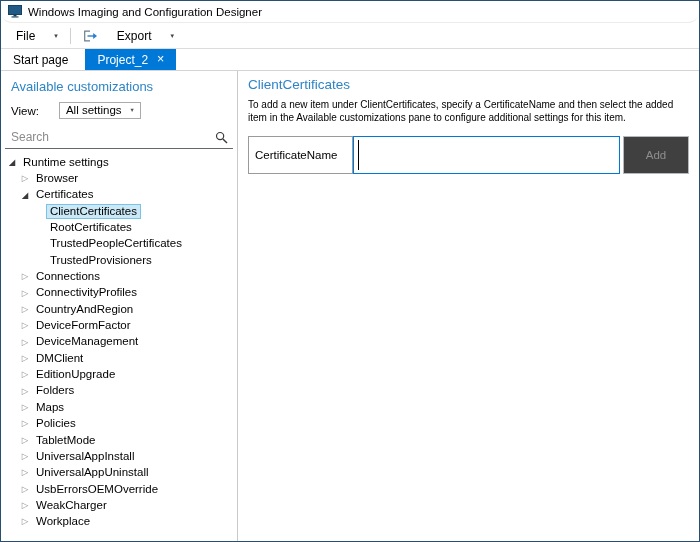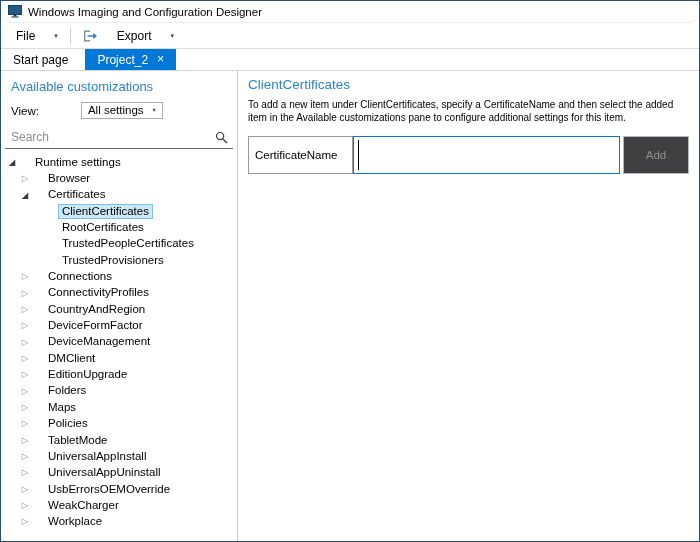--- a/index.html
+++ b/index.html
@@ -51,21 +51,21 @@
   .content { flex: 1; display: flex; min-height: 0; background: #fff; }
   .sidebar {
     width: 237px; flex: none;
     border-right: 1px solid #c9c9c9;
     padding-top: 6px;
     display: flex; flex-direction: column;
     overflow: hidden;
     justify-content: center;
   }
   .sidebar-title { color: #2e84c6; font-size: 13px; padding: 2px 0 6px 10px; }
-  .view-row { display: flex; align-items: center; gap: 22px; padding: 2px 0 3px 10px; font-size: 11.5px; }
+  .view-row { display: flex; align-items: center; gap: 0; padding: 2px 0 3px 10px; font-size: 11.5px; }
   .dropdown {
     display: flex; align-items: center; gap: 9px;
     border: 1px solid #ababab; background: #fff;
     padding: 1px 6px 2px 6px; font-size: 11.5px; cursor: default; margin-left: 20px;
   }
   .dropdown .caret { font-size: 6.5px; color: #555; }
   .search-row {
     display: flex; align-items: center;
     margin: 6px 4px 0 4px;
     border-bottom: 1px solid #62686e;
@@ -81,21 +81,21 @@
   .search-icon { flex: none; display: flex; align-items: center; }
   
   .tree { margin-top: 5px; flex: 1; overflow: hidden; font-size: 11.5px; }
   .tree-row { display: flex; align-items: center; height: 16.35px; cursor: default; }
   .arrow { width: 10px; flex: none; text-align: center; line-height: 1; }
   .arrow.collapsed { color: #8f8f8f; font-size: 8.5px; }
   .arrow.expanded  { color: #3a3a3a; font-size: 8.5px; }
   .lvl0 .arrow { margin-left: 6px; }
   .lvl1 .arrow { margin-left: 19px; }
   .lvl2 .arrow { margin-left: 33px; }
-  .tree-label { margin-left: 14px; padding: 0 3px 1px 3px; border: 1px solid transparent; white-space: nowrap; }
+  .tree-label { margin-left: 2px; padding: 0 3px 1px 3px; border: 1px solid transparent; white-space: nowrap; }
   .tree-row.selected .tree-label { background: #cbe8f6; border-color: #7ac3e8; }
   
   .main { flex: 1; min-width: 0; padding: 5px 10px 0 10px; }
   .main-title { color: #2e84c6; font-size: 13.5px; font-weight: normal; margin: 1px 0 6px 0; }
   .main-desc { font-size: 10px; line-height: 1.32; margin: 0 2px 12px 0; }
   .form-row { display: flex; height: 38px; }
   .field-label {
     flex: none; width: 105px;
     border: 1px solid #9a9a9a; background: #fff;
     display: flex; align-items: center;

